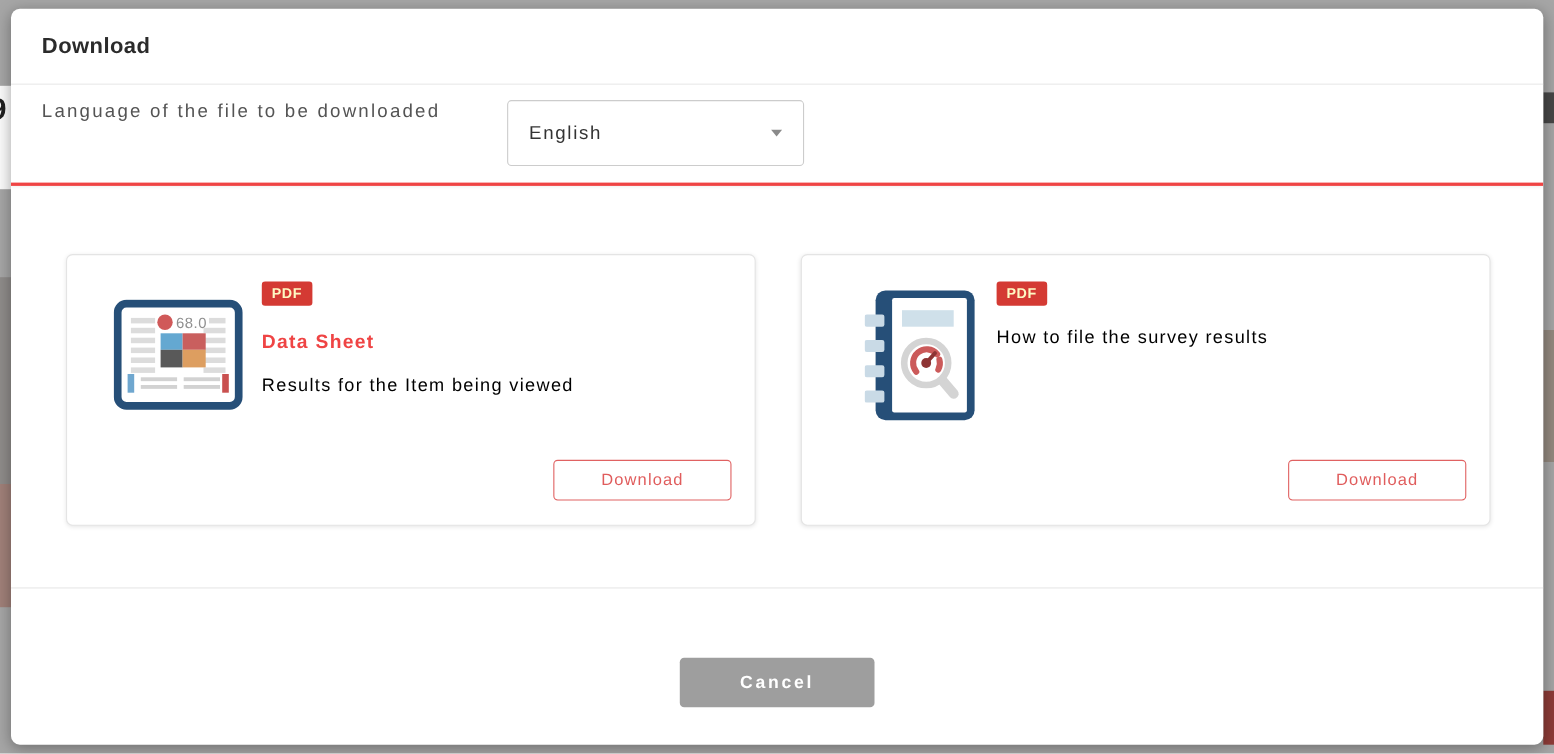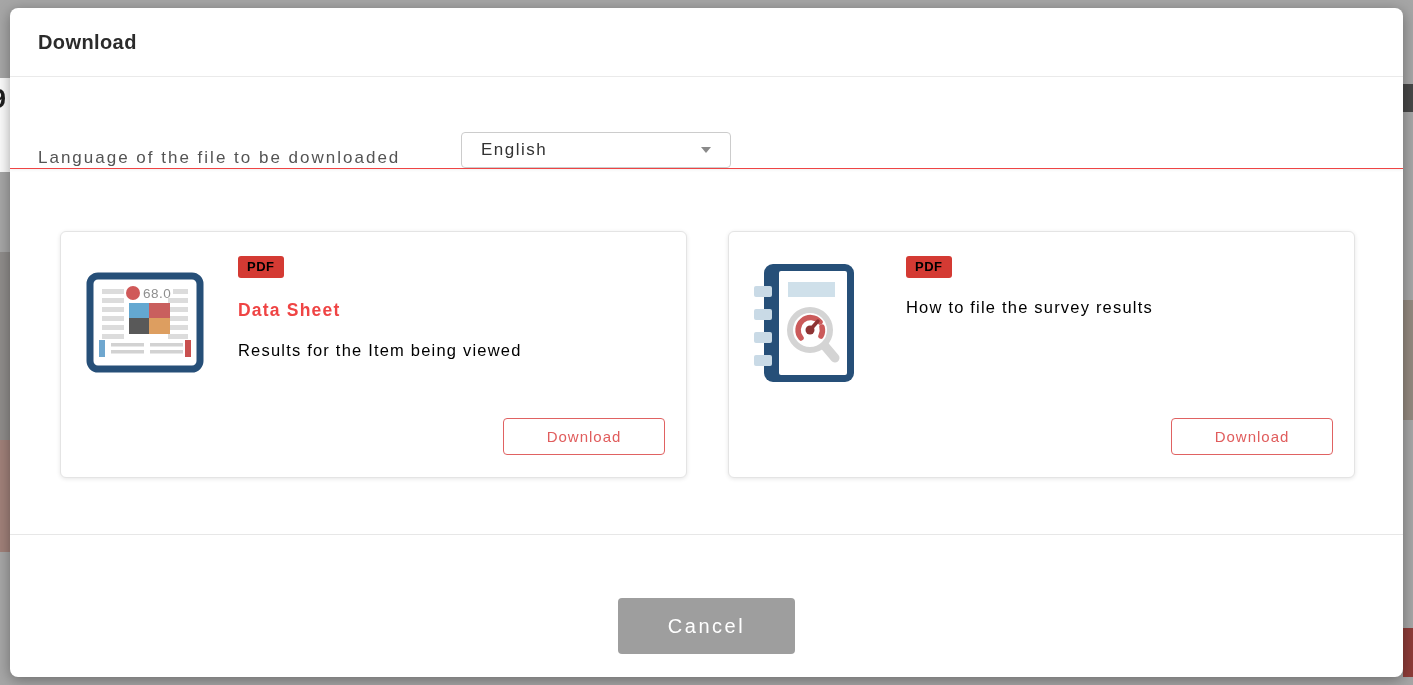--- a/index.html
+++ b/index.html
@@ -42,33 +42,33 @@
     border-bottom: 1px solid #ececec;
   }
   .modal-title {
     font-size: 20px; font-weight: 700; color: #2b2b2b;
     letter-spacing: 0.4px;
   }
 
   .lang-row {
     position: relative;
     height: 92px;
-    border-bottom: 1px solid #ef4444;
+    border-bottom: 3px solid #ef4444;
     box-shadow: 0 1px 3px rgba(0,0,0,0.06);
-    display: flex; align-items: flex-end;
+    display: flex; align-items: flex-start;
     padding-top: 14px;
   }
   .lang-label {
     padding-left: 28px;
     font-size: 17px; color: #545454;
     letter-spacing: 2px;
   }
   .lang-select {
     position: absolute; left: 451px;
-    width: 270px; height: 36px;
+    width: 270px; height: 60px;
     border: 1px solid #cccccc; border-radius: 4px;
     background: #ffffff;
     display: flex; align-items: center; justify-content: space-between;
     padding: 0 19px;
     cursor: pointer;
   }
   .lang-select-value {
     font-size: 17px; color: #333333; letter-spacing: 1.5px;
   }
   .caret-down {
@@ -89,26 +89,26 @@
     position: relative;
     width: 627px; height: 247px;
     background: #ffffff;
     border: 1px solid #e4e4e4;
     border-radius: 6px;
     box-shadow: 0 1px 4px rgba(0,0,0,0.10);
   }
   .card-icon {
     position: absolute; left: 25px; top: 23px;
     width: 135px; height: 135px;
-    display: flex; align-items: center; justify-content: flex-start;
+    display: flex; align-items: center; justify-content: flex-end;
   }
   .card-text { position: absolute; left: 177px; top: 24px; }
   .pdf-badge {
     display: inline-block;
-    background: #d43a33; color: #000000;
+    background: #d43a33; color: #fef9c3;
     font-size: 13px; font-weight: 700; letter-spacing: 0.5px;
     padding: 3px 9px 4px 9px;
     border-radius: 3px;
   }
   .card-title {
     margin-top: 22px;
     font-size: 17.5px; font-weight: 700; color: #ef4444;
     letter-spacing: 1.2px;
   }
   .card-desc {
@@ -124,26 +124,26 @@
     color: #e05c5c;
     font-family: "Liberation Sans", "DejaVu Sans", sans-serif;
     font-size: 15px; font-weight: 500; letter-spacing: 1px;
     cursor: pointer;
   }
 
   .modal-footer { height: 139px; }
   .cancel-btn {
     display: block;
     margin: 63px auto 0 auto;
-    width: 177px; height: 56px;
+    width: 177px; height: 45px;
     background: #9e9e9e;
     border: none; border-radius: 4px;
     color: #ffffff;
     font-family: "Liberation Sans", "DejaVu Sans", sans-serif;
-    font-size: 20px; font-weight: 400; letter-spacing: 2.5px;
+    font-size: 16px; font-weight: 700; letter-spacing: 2.5px;
     cursor: pointer;
   }
 </style>
 </head>
 <body>
 
 <div class="frag frag-left-white">
   <span class="partial-char">9</span>
 </div>
 <div class="frag frag-left-dark"></div>

